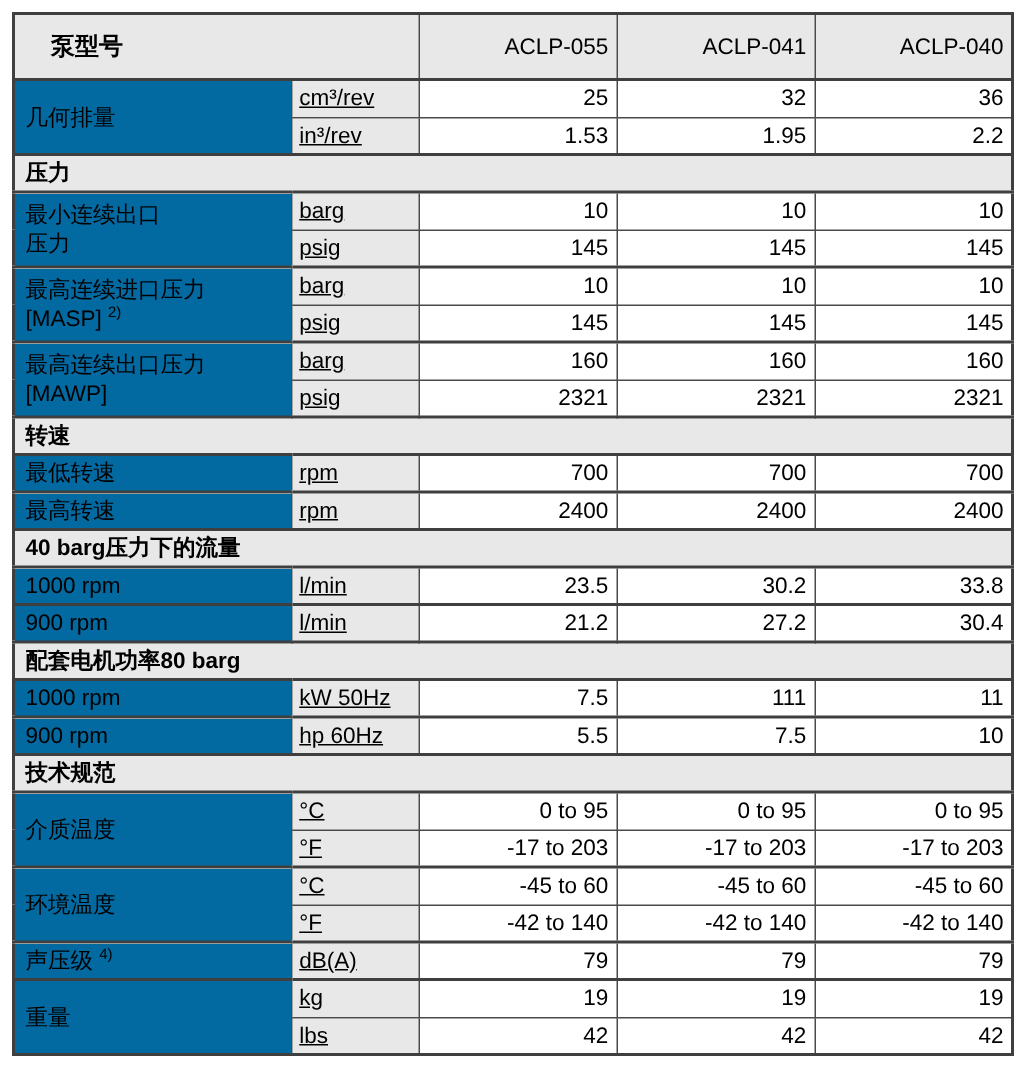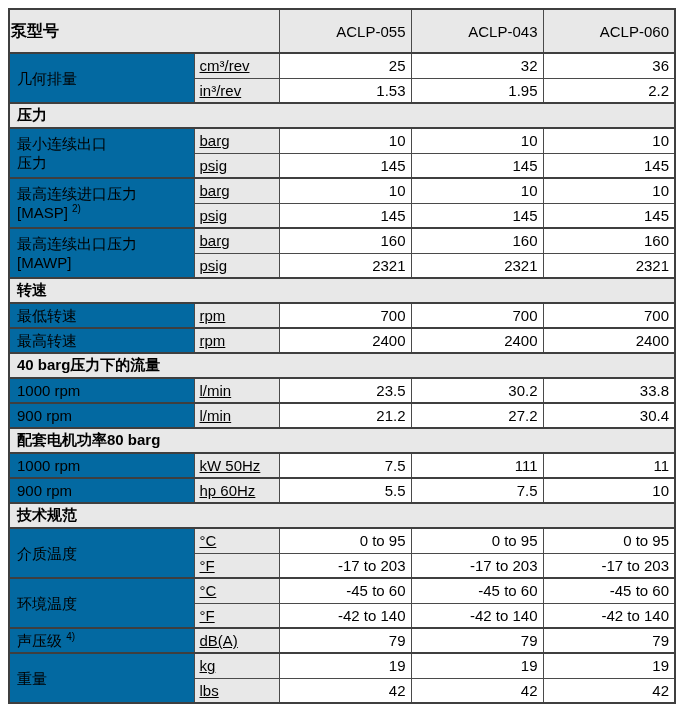--- a/index.html
+++ b/index.html
@@ -33,21 +33,21 @@
     vertical-align: middle;
     overflow: hidden;
     white-space: nowrap;
   }
   thead tr { height: 44px; }
   th.title-cell {
     background: #e8e8e8;
     text-align: left;
     font-weight: 700;
     font-size: 16px;
-    padding-left: 1px;
+    padding-left: 24px;
   }
   th.model-cell {
     background: #e8e8e8;
     text-align: right;
     font-weight: 400;
     font-size: 15px;
   }
   tbody tr { height: 25px; }
   td.label-cell {
     background: #0369a1;
@@ -90,22 +90,22 @@
       <col class="c-label">
       <col class="c-unit">
       <col class="c-val">
       <col class="c-val">
       <col class="c-val">
     </colgroup>
     <thead>
       <tr>
         <th class="title-cell" colspan="2">泵型号</th>
         <th class="model-cell">ACLP-055</th>
-        <th class="model-cell">ACLP-043</th>
-        <th class="model-cell">ACLP-060</th>
+        <th class="model-cell">ACLP-041</th>
+        <th class="model-cell">ACLP-040</th>
       </tr>
     </thead>
     <tbody id="spec-body">
         <tr class="group-start">
           <td class="label-cell" rowspan="2">
             <div>几何排量</div>
           </td>
           <td class="unit-cell">cm³/rev</td>
           <td class="value-cell">25</td>
           <td class="value-cell">32</td>

